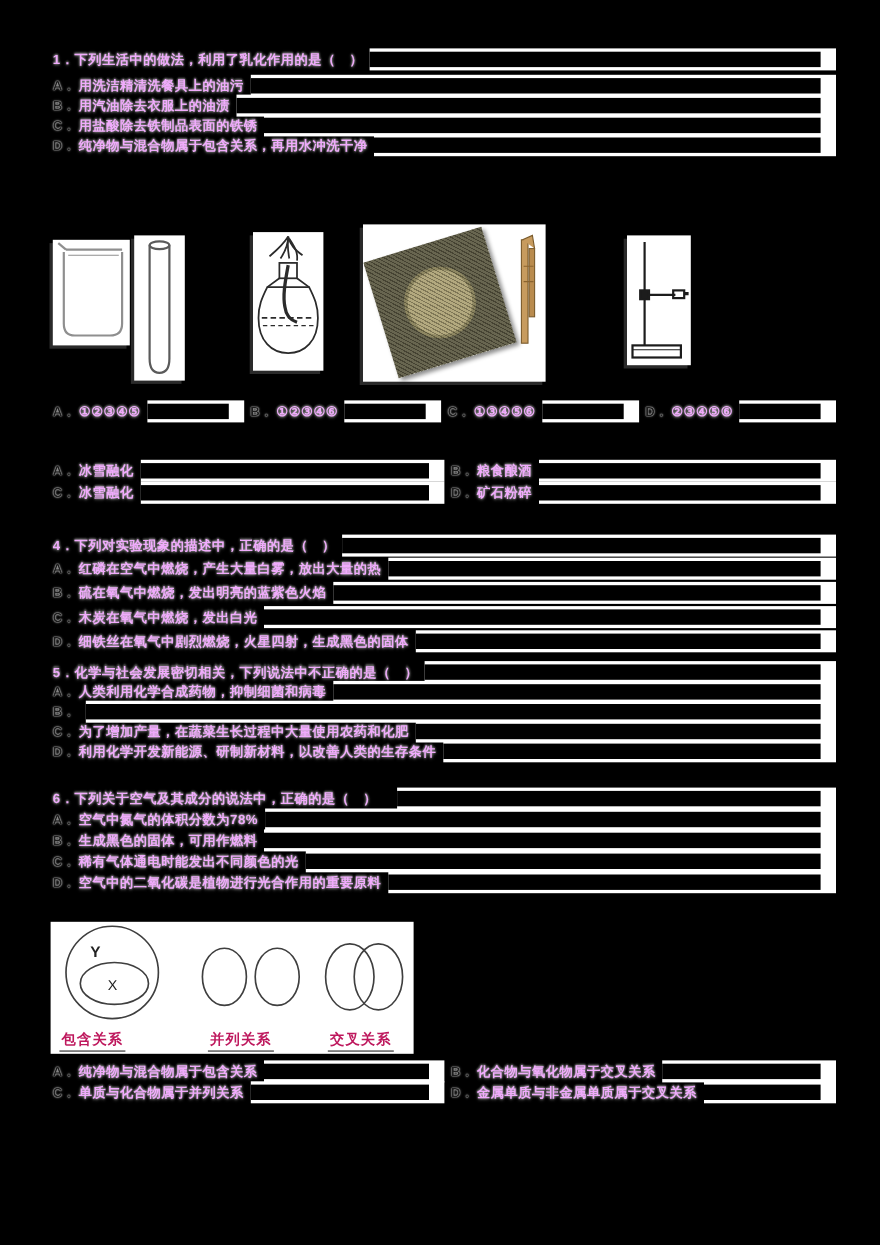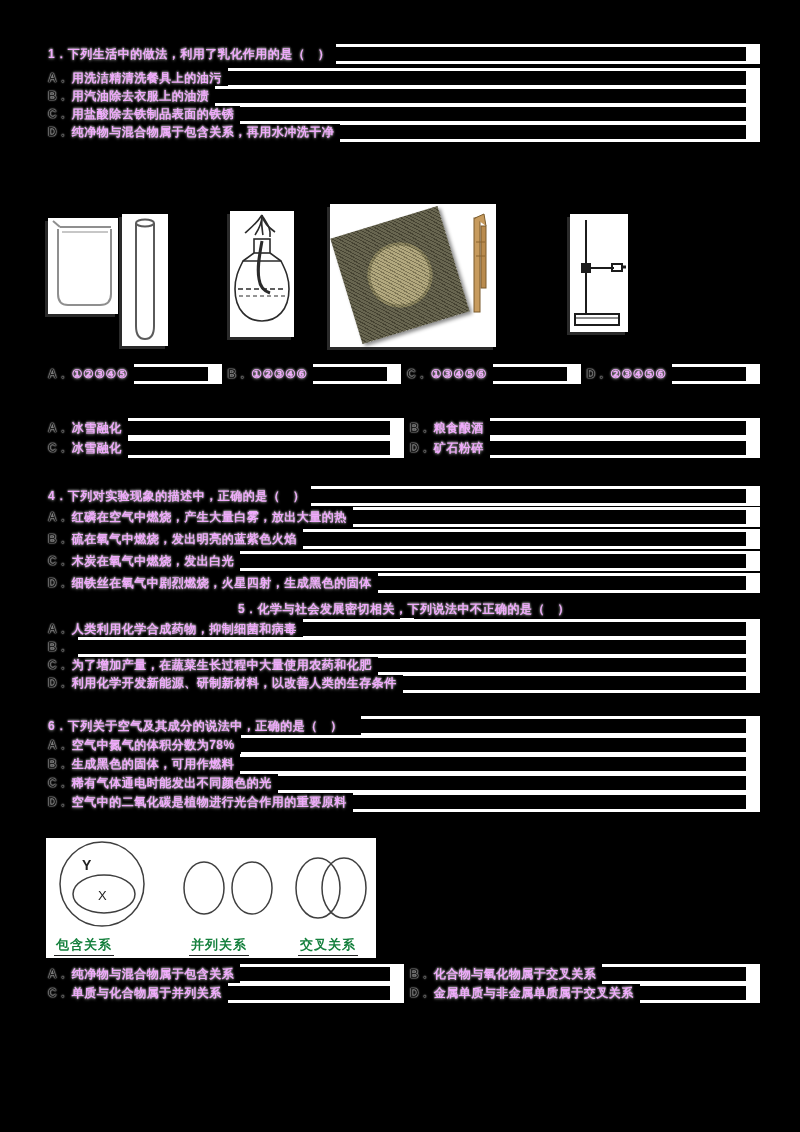--- a/index.html
+++ b/index.html
@@ -20,21 +20,21 @@
   .col2{flex:1 1 0;display:flex;align-items:center;}
   .grp{display:flex;align-items:center;flex:0 0 auto;}
   .tile{position:absolute;background:#fff;box-shadow:-3px 3px 0 #2a2a2a;}
   .gauze{position:absolute;left:14px;top:16px;width:112px;height:110px;
          transform:rotate(-17deg);
          background:
            repeating-linear-gradient(45deg,rgba(0,0,0,.28) 0 1px,rgba(255,255,255,.06) 1px 3px),
            radial-gradient(circle at 50% 50%,#aea477 0 37%,#878058 38% 41%,#5f5c45 42% 100%);
          box-shadow:2px 3px 4px rgba(0,0,0,.45);}
   .venn-panel{position:absolute;left:46px;top:838px;width:330px;height:120px;background:#fff;}
-  .venn-label{position:absolute;bottom:2px;font-size:13px;font-weight:700;color:#15803d;
+  .venn-label{position:absolute;bottom:2px;font-size:13px;font-weight:700;color:#be185d;
               border-bottom:1px solid #222;padding:0 2px 1px 2px;letter-spacing:1px;}
   svg{display:block;}
 </style>
 </head>
 <body>
 
 <div class="page">
 
   <div class="line" style="top:44px;">
     <span class="txt">1．下列生活中的做法，利用了乳化作用的是（　）</span>
@@ -191,21 +191,21 @@
     <span class="lbl">C．</span>
     <span class="txt">木炭在氧气中燃烧，发出白光</span>
     <span class="bar"></span>
   </div>
   <div class="line" style="top:573px;">
     <span class="lbl">D．</span>
     <span class="txt">细铁丝在氧气中剧烈燃烧，火星四射，生成黑色的固体</span>
     <span class="bar"></span>
   </div>
 
-  <div class="line" style="top:601px;flex-direction:column;">
+  <div class="line" style="top:601px;">
     <span class="txt">5．化学与社会发展密切相关，下列说法中不正确的是（　）</span>
     <span class="bar"></span>
   </div>
   <div class="line" style="top:619px;">
     <span class="lbl">A．</span>
     <span class="txt">人类利用化学合成药物，抑制细菌和病毒</span>
     <span class="bar"></span>
   </div>
   <div class="line" style="top:637px;">
     <span class="lbl">B．</span>

